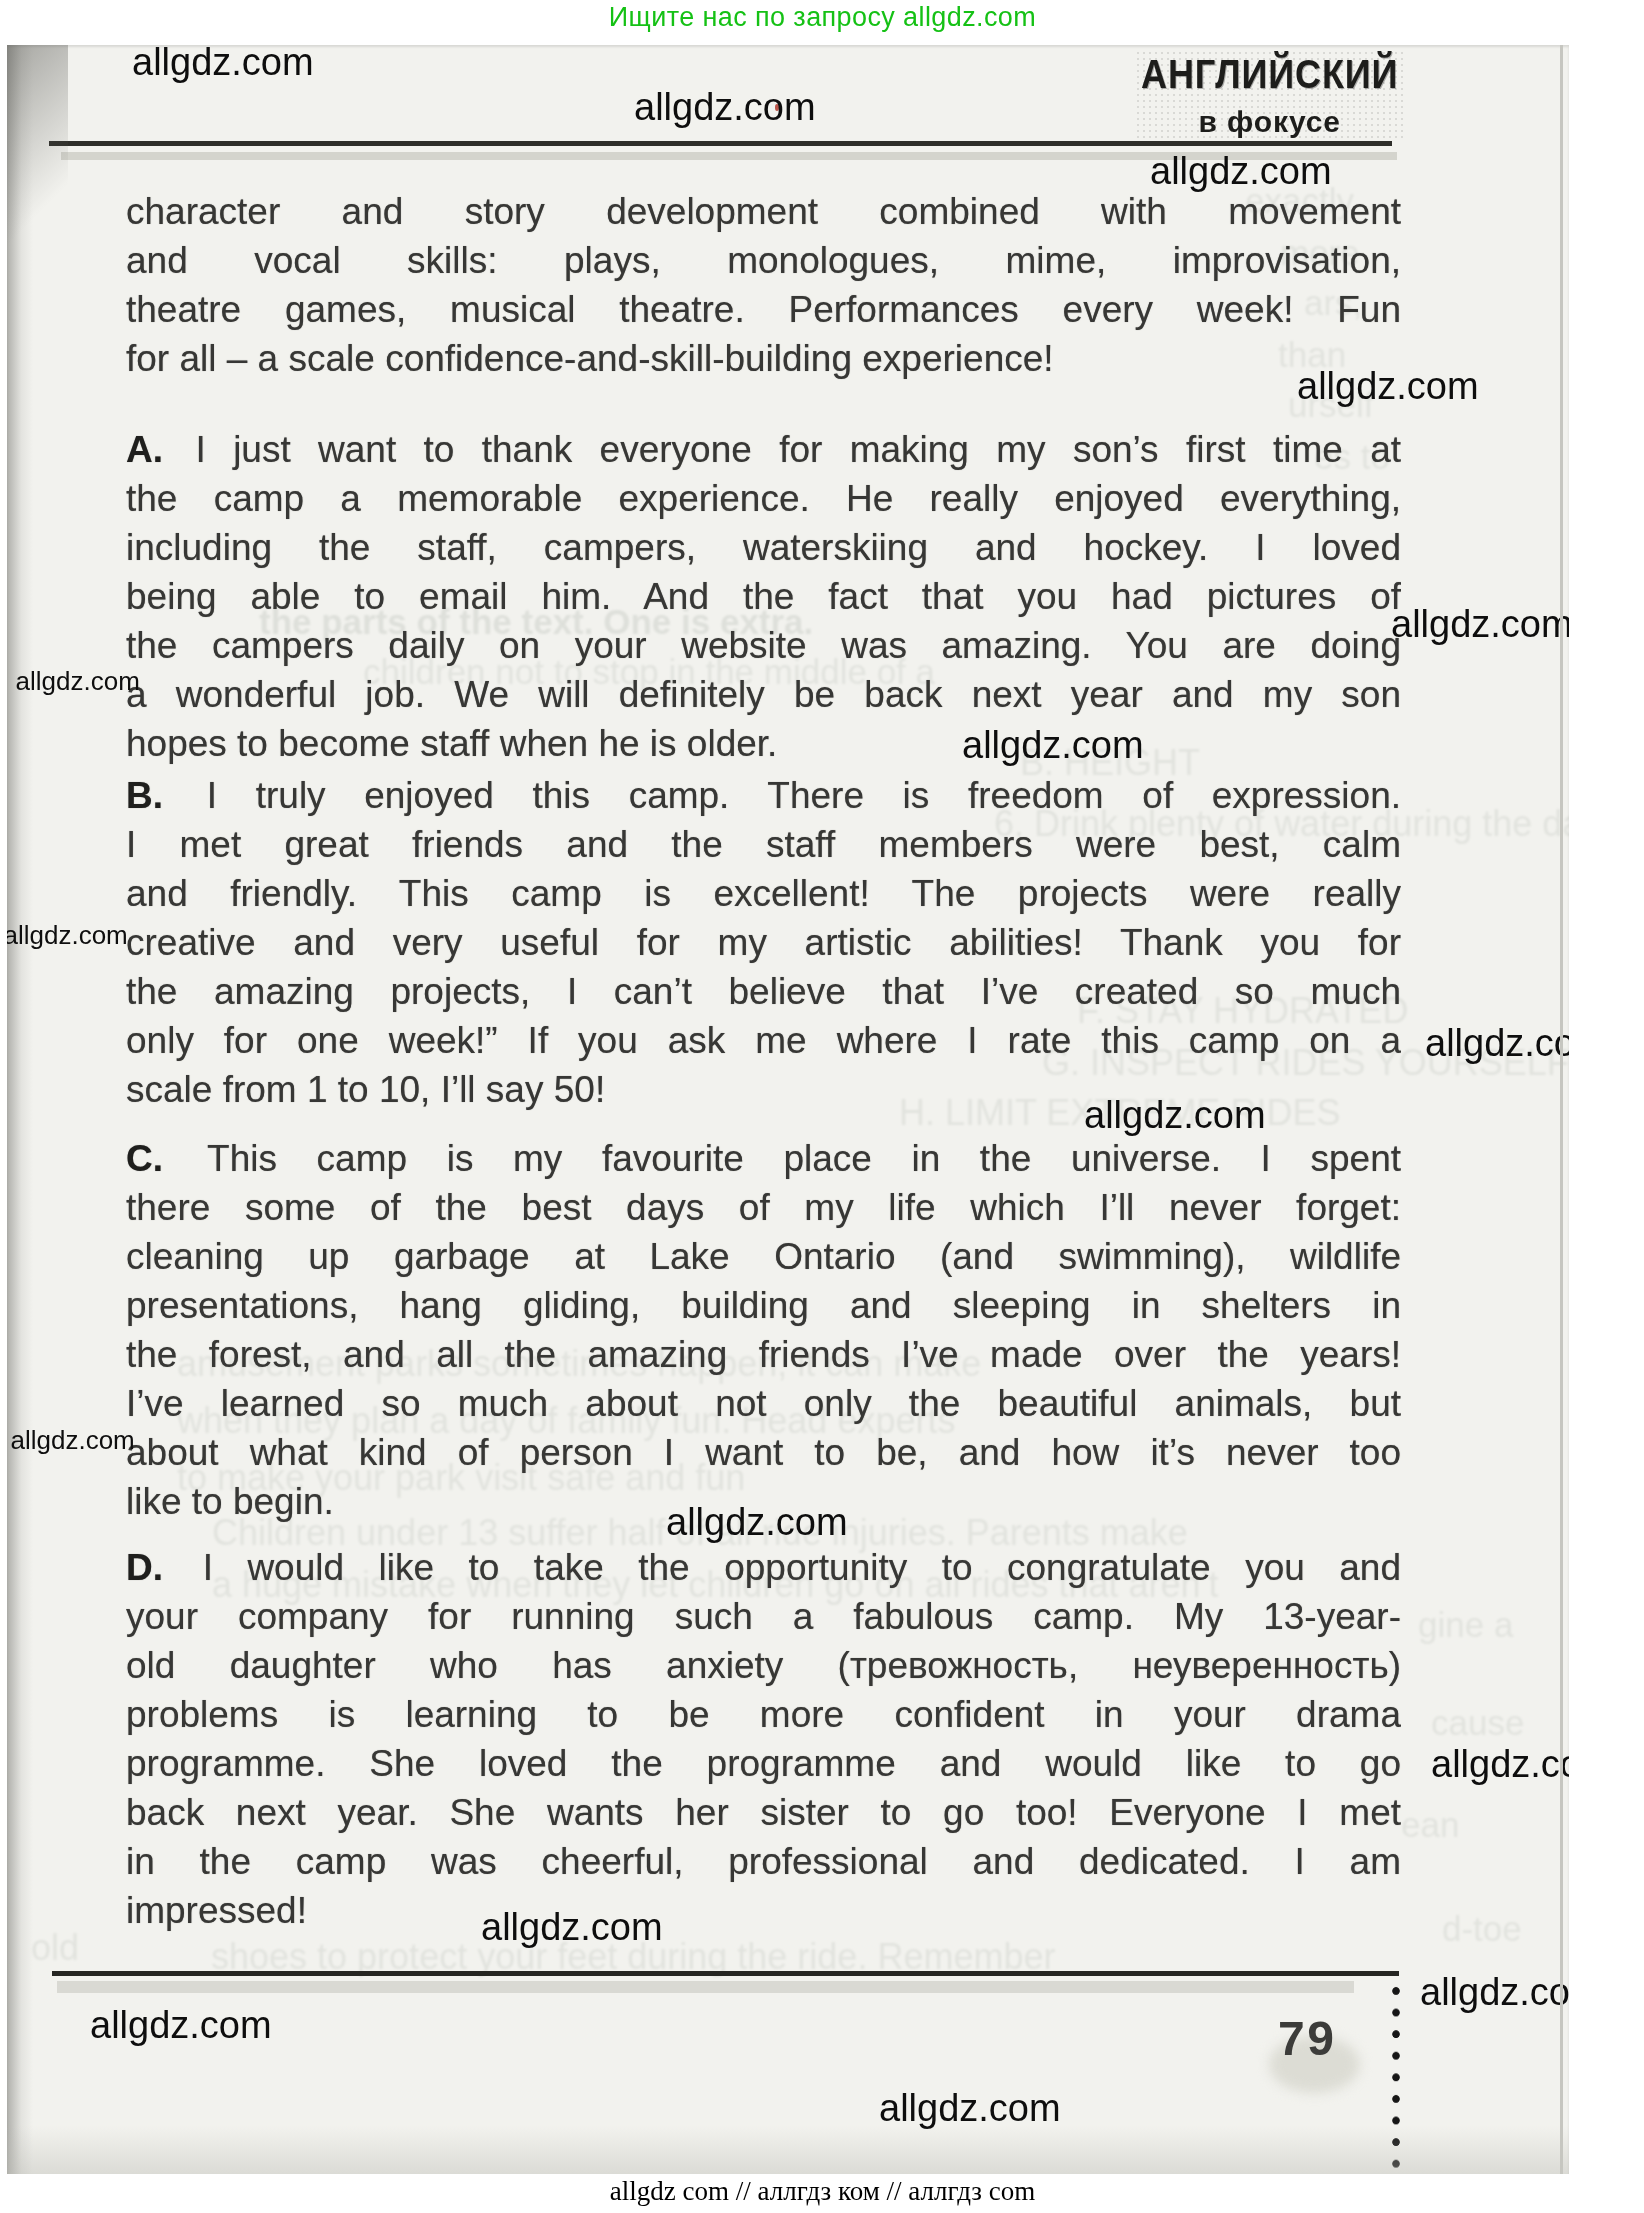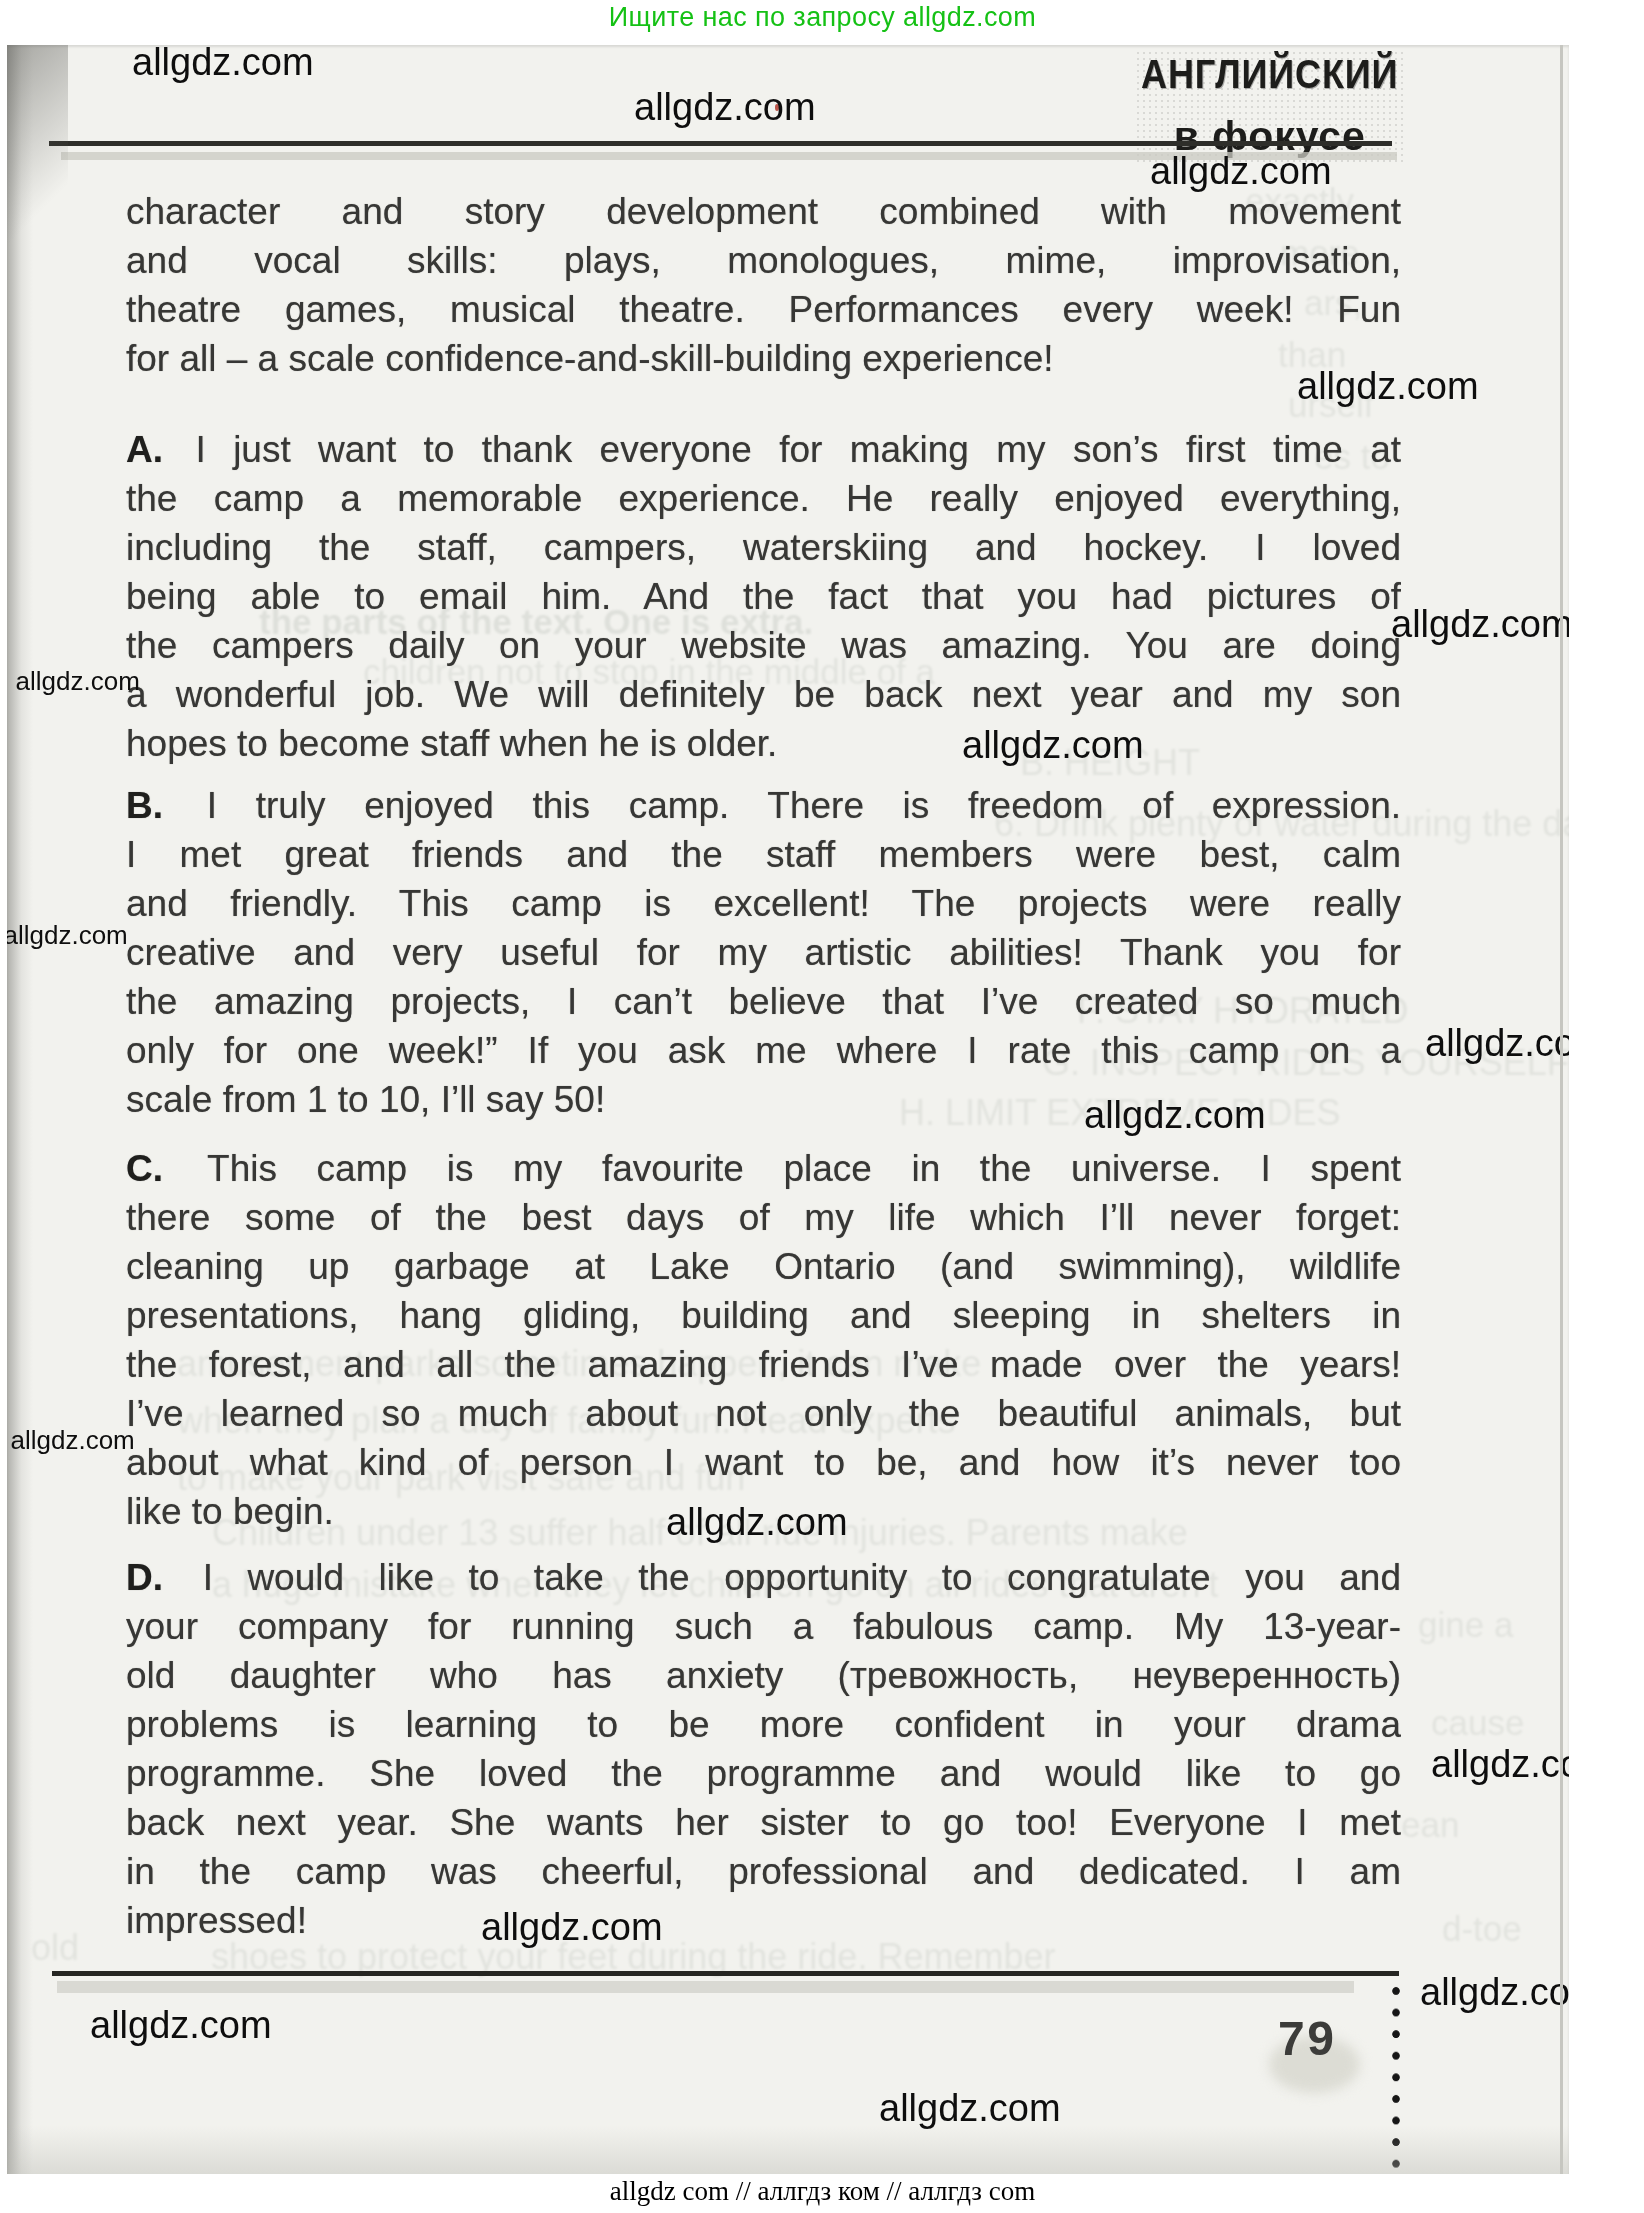--- a/index.html
+++ b/index.html
@@ -23,21 +23,21 @@
   .page-right-edge{position:absolute;left:1560px;top:45px;width:2.6px;height:2129px;background:#c6c6c0;}
   .corner-shade{position:absolute;left:7px;top:45px;width:61px;height:225px;
         background:linear-gradient(135deg, rgba(90,90,85,.5), rgba(0,0,0,0) 70%);}
 
   
   .logo{position:absolute;left:1134px;top:50px;width:259px;text-align:center;color:#1d1d1b;
         background:radial-gradient(rgba(0,0,0,.10) 1px, rgba(0,0,0,0) 1.5px);
         background-size:6px 6px;padding:3.5px 5.2px;filter:blur(0.5px);}
   .logo-line1{font-size:36px;font-weight:900;letter-spacing:0.9px;transform:scaleY(1.12);
         white-space:nowrap;text-shadow:0.9px 0.9px 0 rgba(40,40,40,.35);}
-  .logo-line2{font-size:41px;font-weight:800;margin-top:17px;letter-spacing:0.9px;}
+  .logo-line2{font-size:30px;font-weight:800;margin-top:9px;letter-spacing:0.9px;}
 
   
   .rule-top{position:absolute;left:49px;top:141px;width:1343px;height:5.2px;background:#2e2e2a;}
   .rule-top-echo{position:absolute;left:61px;top:152px;width:1336px;height:7.8px;background:#c9c9c1;opacity:.75;}
   .rule-bottom{position:absolute;left:52px;top:1971px;width:1347px;height:5.2px;background:#262622;}
   .rule-bottom-echo{position:absolute;left:57px;top:1981px;width:1297px;height:12px;background:#cfcfc8;opacity:.7;}
 
   
   .dotted-line{position:absolute;left:1390px;top:1985px;width:10.4px;height:189px;
         background-image:radial-gradient(circle at 5.2px 6px, #161616 3.5px, rgba(0,0,0,0) 4.3px);
@@ -46,21 +46,21 @@
   
   .page-number{position:absolute;left:1278px;top:2011px;font-size:48px;font-weight:800;
         color:#3c3c3a;letter-spacing:2.6px;}
   .page-number-blob{position:absolute;left:1269px;top:2036px;width:91px;height:57px;
         background:#dcdcd4;border-radius:50%;filter:blur(6px);}
 
   
   .text-column{position:absolute;left:126px;top:187px;width:1275px;color:#373735;}
   .para{margin:0;}
   .para:nth-child(1){margin-bottom:42px;}
-  .para:nth-child(2){margin-bottom:13px;}
+  .para:nth-child(2){margin-bottom:3px;}
   .para:nth-child(3){margin-bottom:20px;}
   .para:nth-child(4){margin-bottom:17.3px;}
   .line{height:49px;line-height:49px;font-size:37px;white-space:normal;overflow:hidden;
         text-align:justify;text-align-last:justify;text-justify:inter-word;
         text-shadow:0 0 0.9px rgba(55,55,50,.55);}
   .line.last{text-align-last:left;}
   .line b{color:#1f1f1d;padding-right:5.2px;}
 
   
   .wm{position:absolute;color:#0e0e0e;line-height:1;white-space:nowrap;

